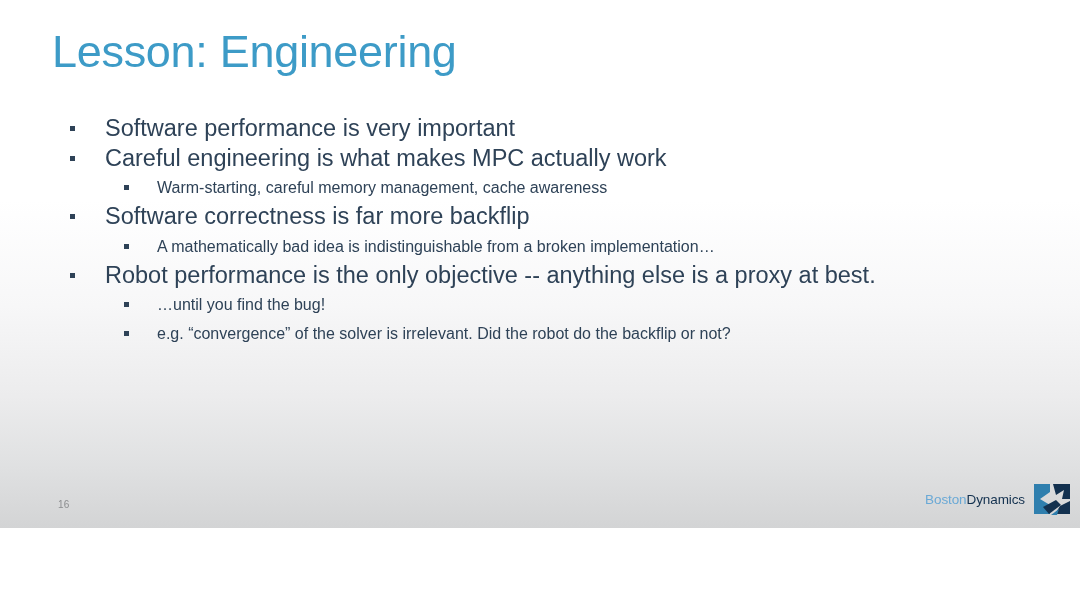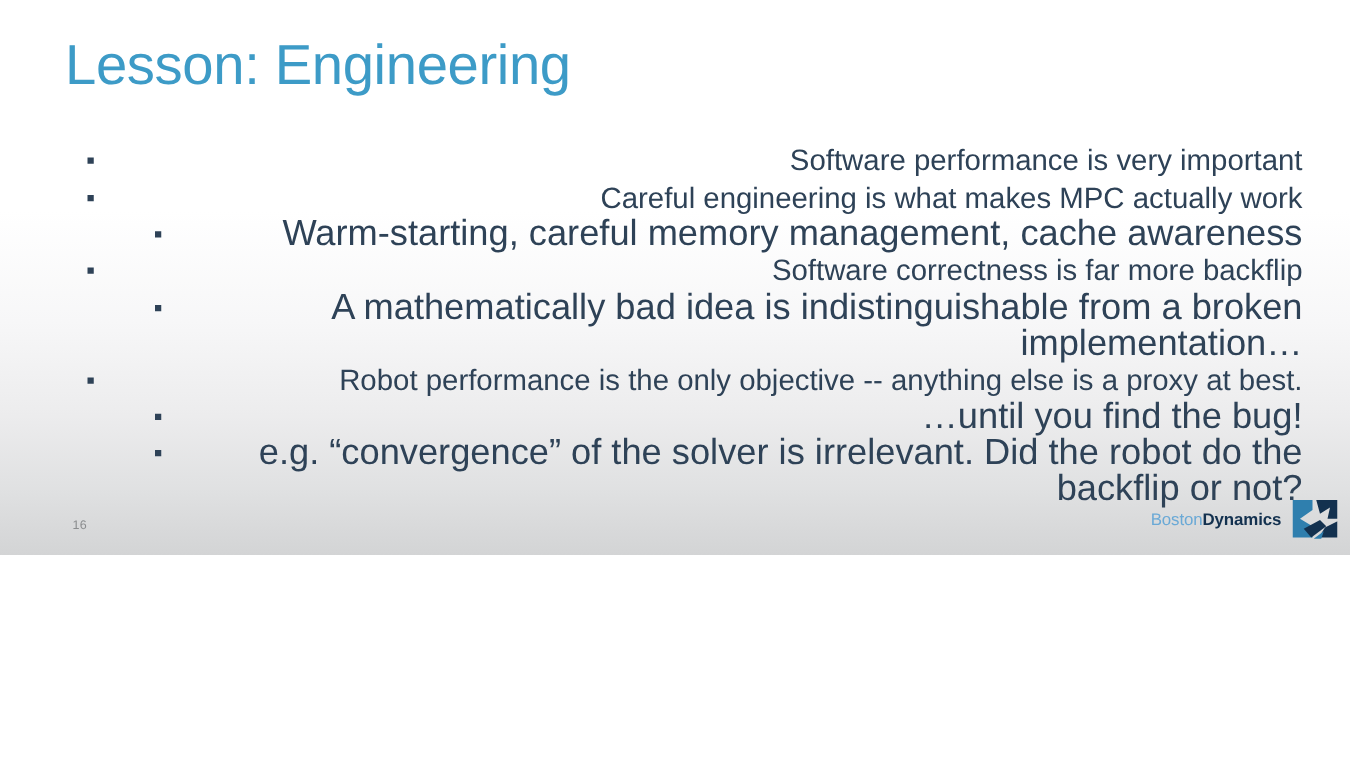--- a/index.html
+++ b/index.html
@@ -9,31 +9,30 @@
   body {
     width: 1080px;
     height: 608px;
     overflow: hidden;
     font-family: "Liberation Sans", sans-serif;
   }
 
   #slide {
     position: relative;
     width: 1080px;
-    height: 444px;
+    height: 528px;
     background: linear-gradient(to bottom,
         #ffffff 0%,
         #ffffff 38%,
         #f7f7f8 58%,
         #ececed 75%,
         #e0e1e2 88%,
         #d3d4d5 100%);
     box-sizing: border-box;
     overflow: hidden;
-    text-align: right;
   }
 
   
   #title {
     position: absolute;
     left: 52px;
     top: 26px;
     font-size: 45px;
     line-height: 1.15;
     font-weight: 400;
@@ -68,21 +67,21 @@
     position: absolute;
     left: 8px;
     top: 12px;
     width: 5px;
     height: 5px;
     background: #2e4257;
   }
 
   
   .lvl2 {
-    font-size: 29px;
+    font-size: 16px;
     line-height: 29px;
     padding-left: 95px;
     margin-bottom: 0px;
   }
   .lvl2 > .marker {
     position: absolute;
     left: 62px;
     top: 12px;
     width: 5px;
     height: 5px;
@@ -110,21 +109,21 @@
     align-items: center;
     gap: 9px;
   }
   #wordmark {
     font-size: 13.5px;
     letter-spacing: -0.1px;
     white-space: nowrap;
     line-height: 1;
   }
   #wordmark .boston   { color: #6aa9d6; font-weight: 400; margin-top: 42px; }
-  #wordmark .dynamics { color: #13314f; font-weight: 700; }
+  #wordmark .dynamics { color: #13314f; font-weight: 400; }
   #logo-mark { display: block; }
 </style>
 </head>
 <body>
 
 <div id="slide">
 
   <div id="title">Lesson: Engineering</div>
 
   <div id="body">

